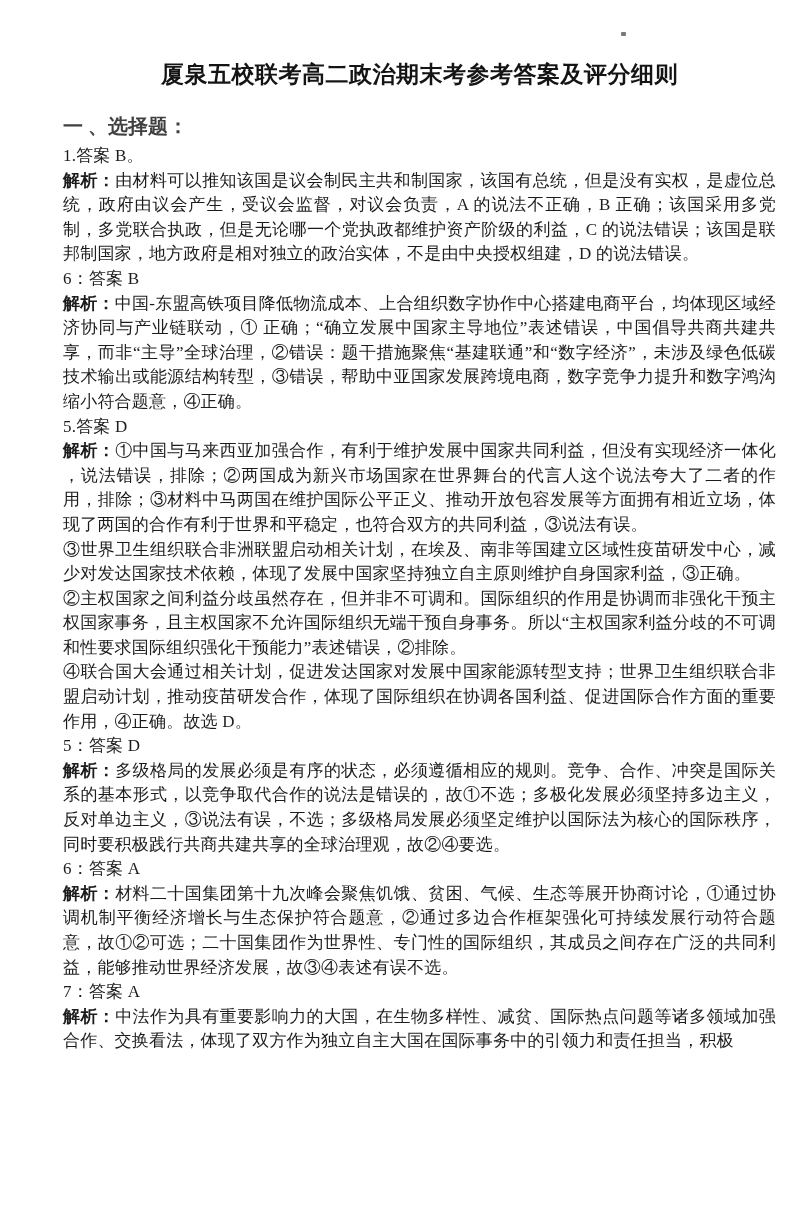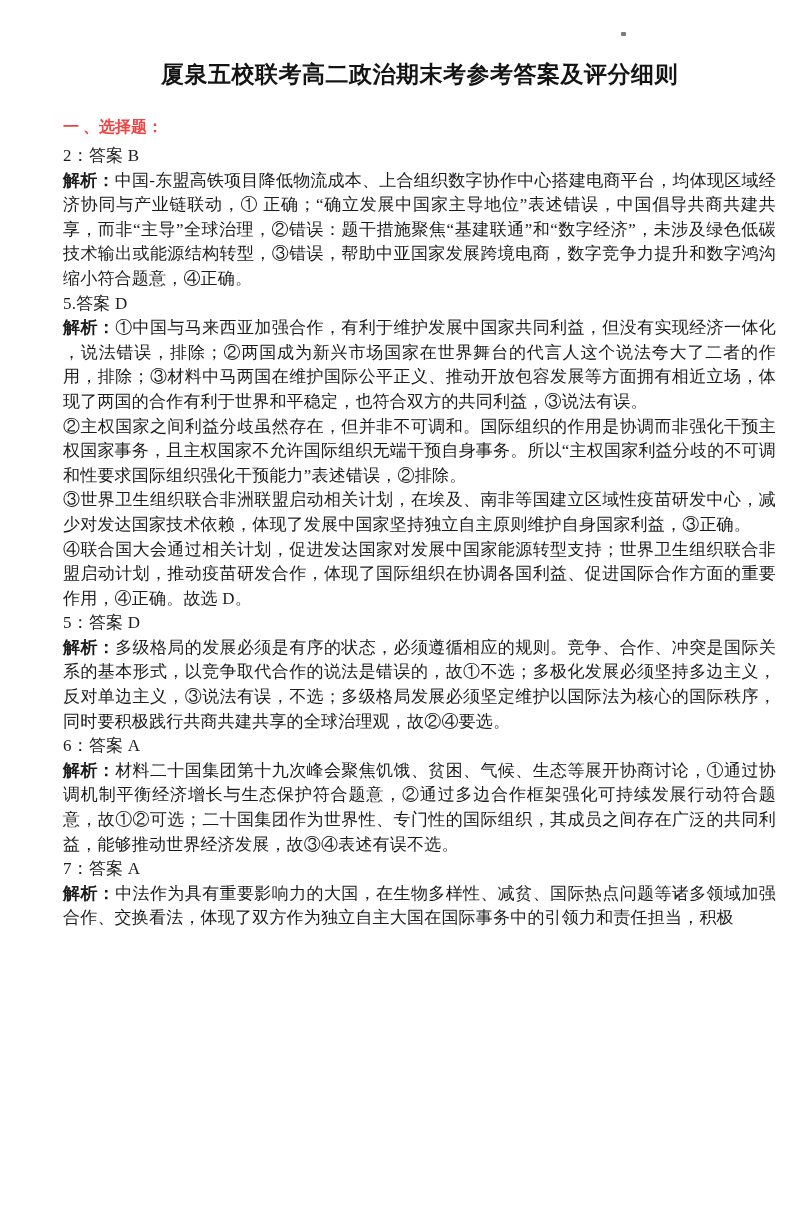--- a/index.html
+++ b/index.html
@@ -34,24 +34,24 @@
     margin: 0 0 24px 0;
     font-size: 23px;
     line-height: 30px;
     font-weight: bold;
     text-align: center;
     letter-spacing: 0.5px;
     color: #141414;
   }
   h2.section {
     margin: 0 0 5px 0;
-    font-size: 16px;
+    font-size: 20px;
     line-height: 25px;
     font-weight: bold;
-    color: #ef4444;
+    color: #404040;
   }
   .question { margin: 0; }
   p {
     margin: 0;
     font-size: 17px;
     line-height: 24.6px;
     text-align: justify;
     letter-spacing: 0.2px;
   }
   p.answer-line {
@@ -62,34 +62,38 @@
   }
 </style>
 </head>
 <body>
 
 <div class="page">
   <div class="scan-dot"></div>
   <h1 class="title">厦泉五校联考高二政治期末考参考答案及评分细则</h1>
   <h2 class="section">一 、选择题：</h2>
   <div id="questions">
+  <section class="question">
+    <p class="answer-line">1.答案 B。</p>
+  <p class="para"><span class="label">解析：</span><span>由材料可以推知该国是议会制民主共和制国家，该国有总统，但是没有实权，是虚位总统，政府由议会产生，受议会监督，对议会负责，A 的说法不正确，B 正确；该国采用多党制，多党联合执政，但是无论哪一个党执政都维护资产阶级的利益，C 的说法错误；该国是联邦制国家，地方政府是相对独立的政治实体，不是由中央授权组建，D 的说法错误。</span></p>
+      </section>
 
   <section class="question">
-    <p class="answer-line">2：答案 B</p>
+    <p class="answer-line">6：答案 B</p>
   <p class="para"><span class="label">解析：</span><span>中国-东盟高铁项目降低物流成本、上合组织数字协作中心搭建电商平台，均体现区域经济协同与产业链联动，① 正确；“确立发展中国家主导地位”表述错误，中国倡导共商共建共享，而非“主导”全球治理，②错误：题干措施聚焦“基建联通”和“数字经济”，未涉及绿色低碳技术输出或能源结构转型，③错误，帮助中亚国家发展跨境电商，数字竞争力提升和数字鸿沟缩小符合题意，④正确。</span></p>
       </section>
 
   <section class="question">
     <p class="answer-line">5.答案 D</p>
   <p class="para"><span class="label">解析：</span><span>①中国与马来西亚加强合作，有利于维护发展中国家共同利益，但没有实现经济一体化 ，说法错误，排除；②两国成为新兴市场国家在世界舞台的代言人这个说法夸大了二者的作用，排除；③材料中马两国在维护国际公平正义、推动开放包容发展等方面拥有相近立场，体现了两国的合作有利于世界和平稳定，也符合双方的共同利益，③说法有误。</span></p>
       </section>
 
   <section class="question">
+        <p class="para"><span>③世界卫生组织联合非洲联盟启动相关计划，在埃及、南非等国建立区域性疫苗研发中心，减少对发达国家技术依赖，体现了发展中国家坚持独立自主原则维护自身国家利益，③正确。</span></p>
         <p class="para"><span>②主权国家之间利益分歧虽然存在，但并非不可调和。国际组织的作用是协调而非强化干预主权国家事务，且主权国家不允许国际组织无端干预自身事务。所以“主权国家利益分歧的不可调和性要求国际组织强化干预能力”表述错误，②排除。</span></p>
-        <p class="para"><span>③世界卫生组织联合非洲联盟启动相关计划，在埃及、南非等国建立区域性疫苗研发中心，减少对发达国家技术依赖，体现了发展中国家坚持独立自主原则维护自身国家利益，③正确。</span></p>
         <p class="para"><span>④联合国大会通过相关计划，促进发达国家对发展中国家能源转型支持；世界卫生组织联合非盟启动计划，推动疫苗研发合作，体现了国际组织在协调各国利益、促进国际合作方面的重要作用，④正确。故选 D。</span></p>
       </section>
 
   <section class="question">
     <p class="answer-line">5：答案 D</p>
   <p class="para"><span class="label">解析：</span><span>多级格局的发展必须是有序的状态，必须遵循相应的规则。竞争、合作、冲突是国际关系的基本形式，以竞争取代合作的说法是错误的，故①不选；多极化发展必须坚持多边主义，反对单边主义，③说法有误，不选；多级格局发展必须坚定维护以国际法为核心的国际秩序，同时要积极践行共商共建共享的全球治理观，故②④要选。</span></p>
       </section>
 
   <section class="question">
     <p class="answer-line">6：答案 A</p>

